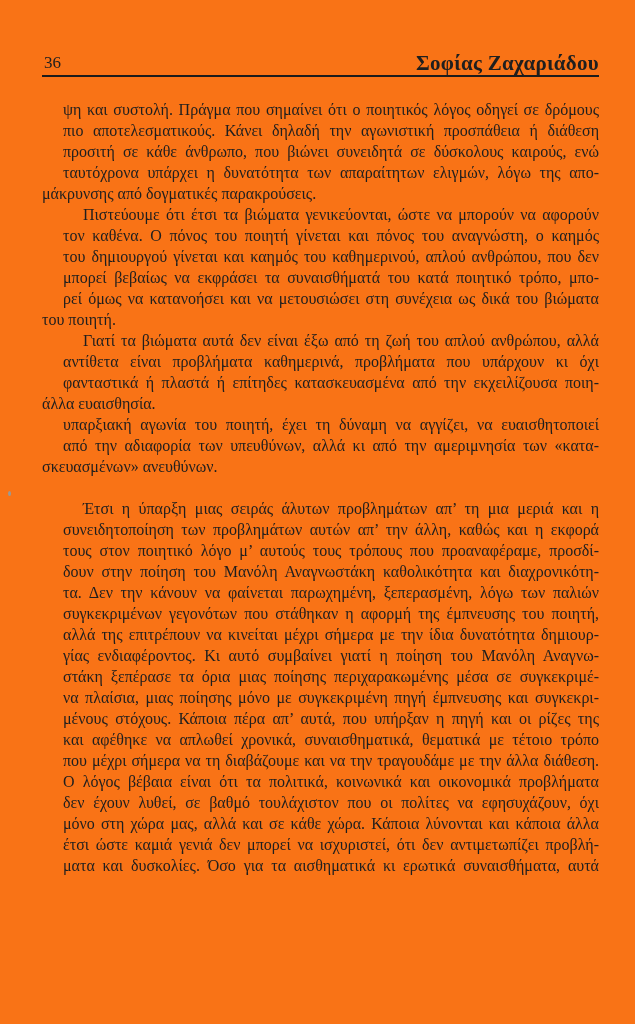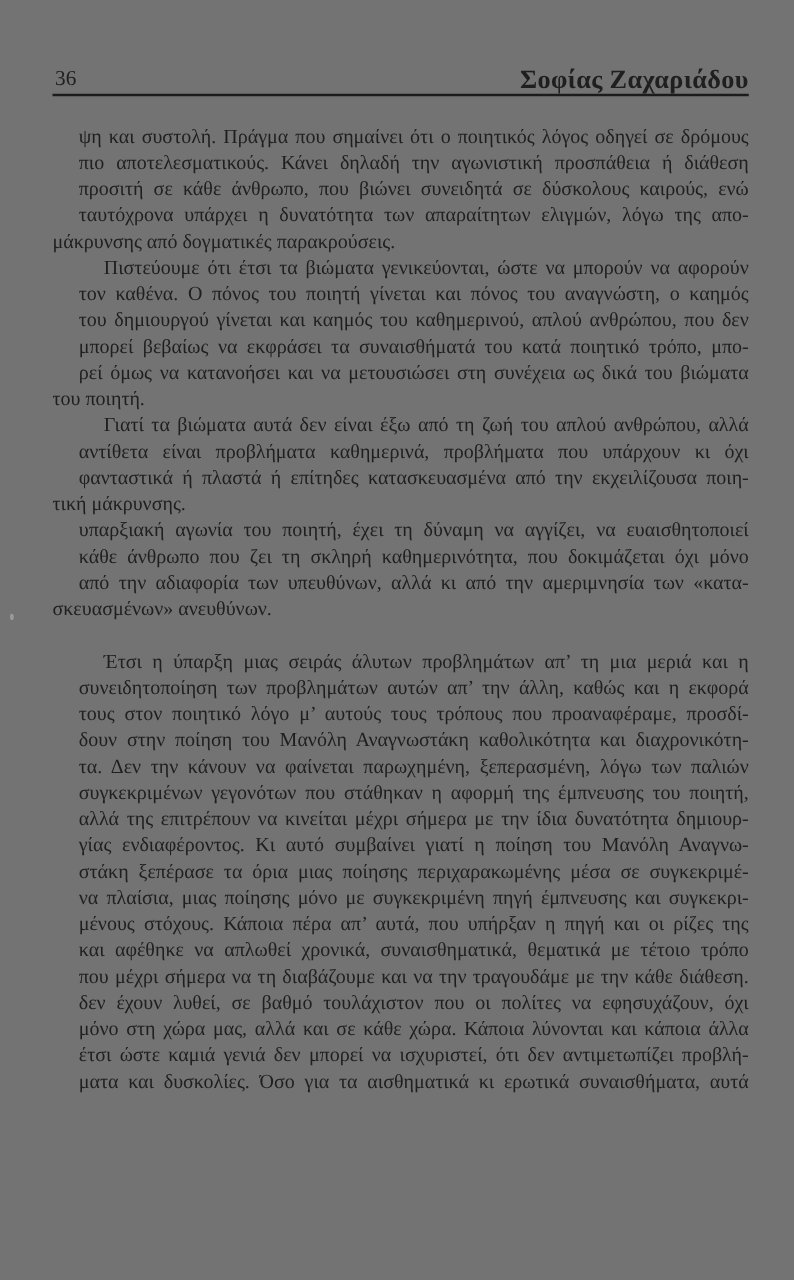--- a/index.html
+++ b/index.html
@@ -66,21 +66,21 @@
     top: 491px;
     width: 3px;
     height: 5px;
     background: #9a9a96;
     border-radius: 50%;
   }
 </style>
 </head>
 <body>
 
-<div class="page" style="background: #737373; color: rgb(31, 31, 31);">
+<div class="page" style="background: #f97316; color: rgb(31, 31, 31);">
   <div class="page-header" style="border-bottom-color: rgb(28, 28, 28);">
     <span class="page-number">36</span>
     <div class="running-title">Σοφίας Ζαχαριάδου</div>
   </div>
 
   <div class="scan-speck"></div>
 
   <div class="text-body">
       <div class="paragraph">
         <div class="line fill">ψη και συστολή. Πράγμα που σημαίνει ότι ο ποιητικός λόγος οδηγεί σε δρόμους</div>
@@ -94,41 +94,41 @@
         <div class="line fill">τον καθένα. Ο πόνος του ποιητή γίνεται και πόνος του αναγνώστη, ο καημός</div>
         <div class="line fill">του δημιουργού γίνεται και καημός του καθημερινού, απλού ανθρώπου, που δεν</div>
         <div class="line fill">μπορεί βεβαίως να εκφράσει τα συναισθήματά του κατά ποιητικό τρόπο, μπο-</div>
         <div class="line fill">ρεί όμως να κατανοήσει και να μετουσιώσει στη συνέχεια ως δικά του βιώματα</div>
         <div class="line">του ποιητή.</div>
       </div>
       <div class="paragraph">
         <div class="line fill indent">Γιατί τα βιώματα αυτά δεν είναι έξω από τη ζωή του απλού ανθρώπου, αλλά</div>
         <div class="line fill">αντίθετα είναι προβλήματα καθημερινά, προβλήματα που υπάρχουν κι όχι</div>
         <div class="line fill">φανταστικά ή πλαστά ή επίτηδες κατασκευασμένα από την εκχειλίζουσα ποιη-</div>
-        <div class="line">τική μάκρυνσης.</div>
+        <div class="line">άλλα ευαισθησία.</div>
       </div>
       <div class="paragraph">
         <div class="line fill">υπαρξιακή αγωνία του ποιητή, έχει τη δύναμη να αγγίζει, να ευαισθητοποιεί</div>
-        <div class="line fill">κάθε άνθρωπο που ζει τη σκληρή καθημερινότητα, που δοκιμάζεται όχι μόνο</div>
         <div class="line fill">από την αδιαφορία των υπευθύνων, αλλά κι από την αμεριμνησία των «κατα-</div>
         <div class="line">σκευασμένων» ανευθύνων.</div>
       </div>
       <div class="paragraph space-before">
         <div class="line fill indent">Έτσι η ύπαρξη μιας σειράς άλυτων προβλημάτων απ’ τη μια μεριά και η</div>
         <div class="line fill">συνειδητοποίηση των προβλημάτων αυτών απ’ την άλλη, καθώς και η εκφορά</div>
         <div class="line fill">τους στον ποιητικό λόγο μ’ αυτούς τους τρόπους που προαναφέραμε, προσδί-</div>
         <div class="line fill">δουν στην ποίηση του Μανόλη Αναγνωστάκη καθολικότητα και διαχρονικότη-</div>
         <div class="line fill">τα. Δεν την κάνουν να φαίνεται παρωχημένη, ξεπερασμένη, λόγω των παλιών</div>
         <div class="line fill">συγκεκριμένων γεγονότων που στάθηκαν η αφορμή της έμπνευσης του ποιητή,</div>
         <div class="line fill">αλλά της επιτρέπουν να κινείται μέχρι σήμερα με την ίδια δυνατότητα δημιουρ-</div>
         <div class="line fill">γίας ενδιαφέροντος. Κι αυτό συμβαίνει γιατί η ποίηση του Μανόλη Αναγνω-</div>
         <div class="line fill">στάκη ξεπέρασε τα όρια μιας ποίησης περιχαρακωμένης μέσα σε συγκεκριμέ-</div>
         <div class="line fill">να πλαίσια, μιας ποίησης μόνο με συγκεκριμένη πηγή έμπνευσης και συγκεκρι-</div>
         <div class="line fill">μένους στόχους. Κάποια πέρα απ’ αυτά, που υπήρξαν η πηγή και οι ρίζες της</div>
         <div class="line fill">και αφέθηκε να απλωθεί χρονικά, συναισθηματικά, θεματικά με τέτοιο τρόπο</div>
-        <div class="line fill">που μέχρι σήμερα να τη διαβάζουμε και να την τραγουδάμε με την κάθε διάθεση.</div>
+        <div class="line fill">που μέχρι σήμερα να τη διαβάζουμε και να την τραγουδάμε με την άλλα διάθεση.</div>
+        <div class="line fill">Ο λόγος βέβαια είναι ότι τα πολιτικά, κοινωνικά και οικονομικά προβλήματα</div>
         <div class="line fill">δεν έχουν λυθεί, σε βαθμό τουλάχιστον που οι πολίτες να εφησυχάζουν, όχι</div>
         <div class="line fill">μόνο στη χώρα μας, αλλά και σε κάθε χώρα. Κάποια λύνονται και κάποια άλλα</div>
         <div class="line fill">έτσι ώστε καμιά γενιά δεν μπορεί να ισχυριστεί, ότι δεν αντιμετωπίζει προβλή-</div>
         <div class="line fill">ματα και δυσκολίες. Όσο για τα αισθηματικά κι ερωτικά συναισθήματα, αυτά</div>
       </div>
     </div>
 </div>
 
 </body></html>

